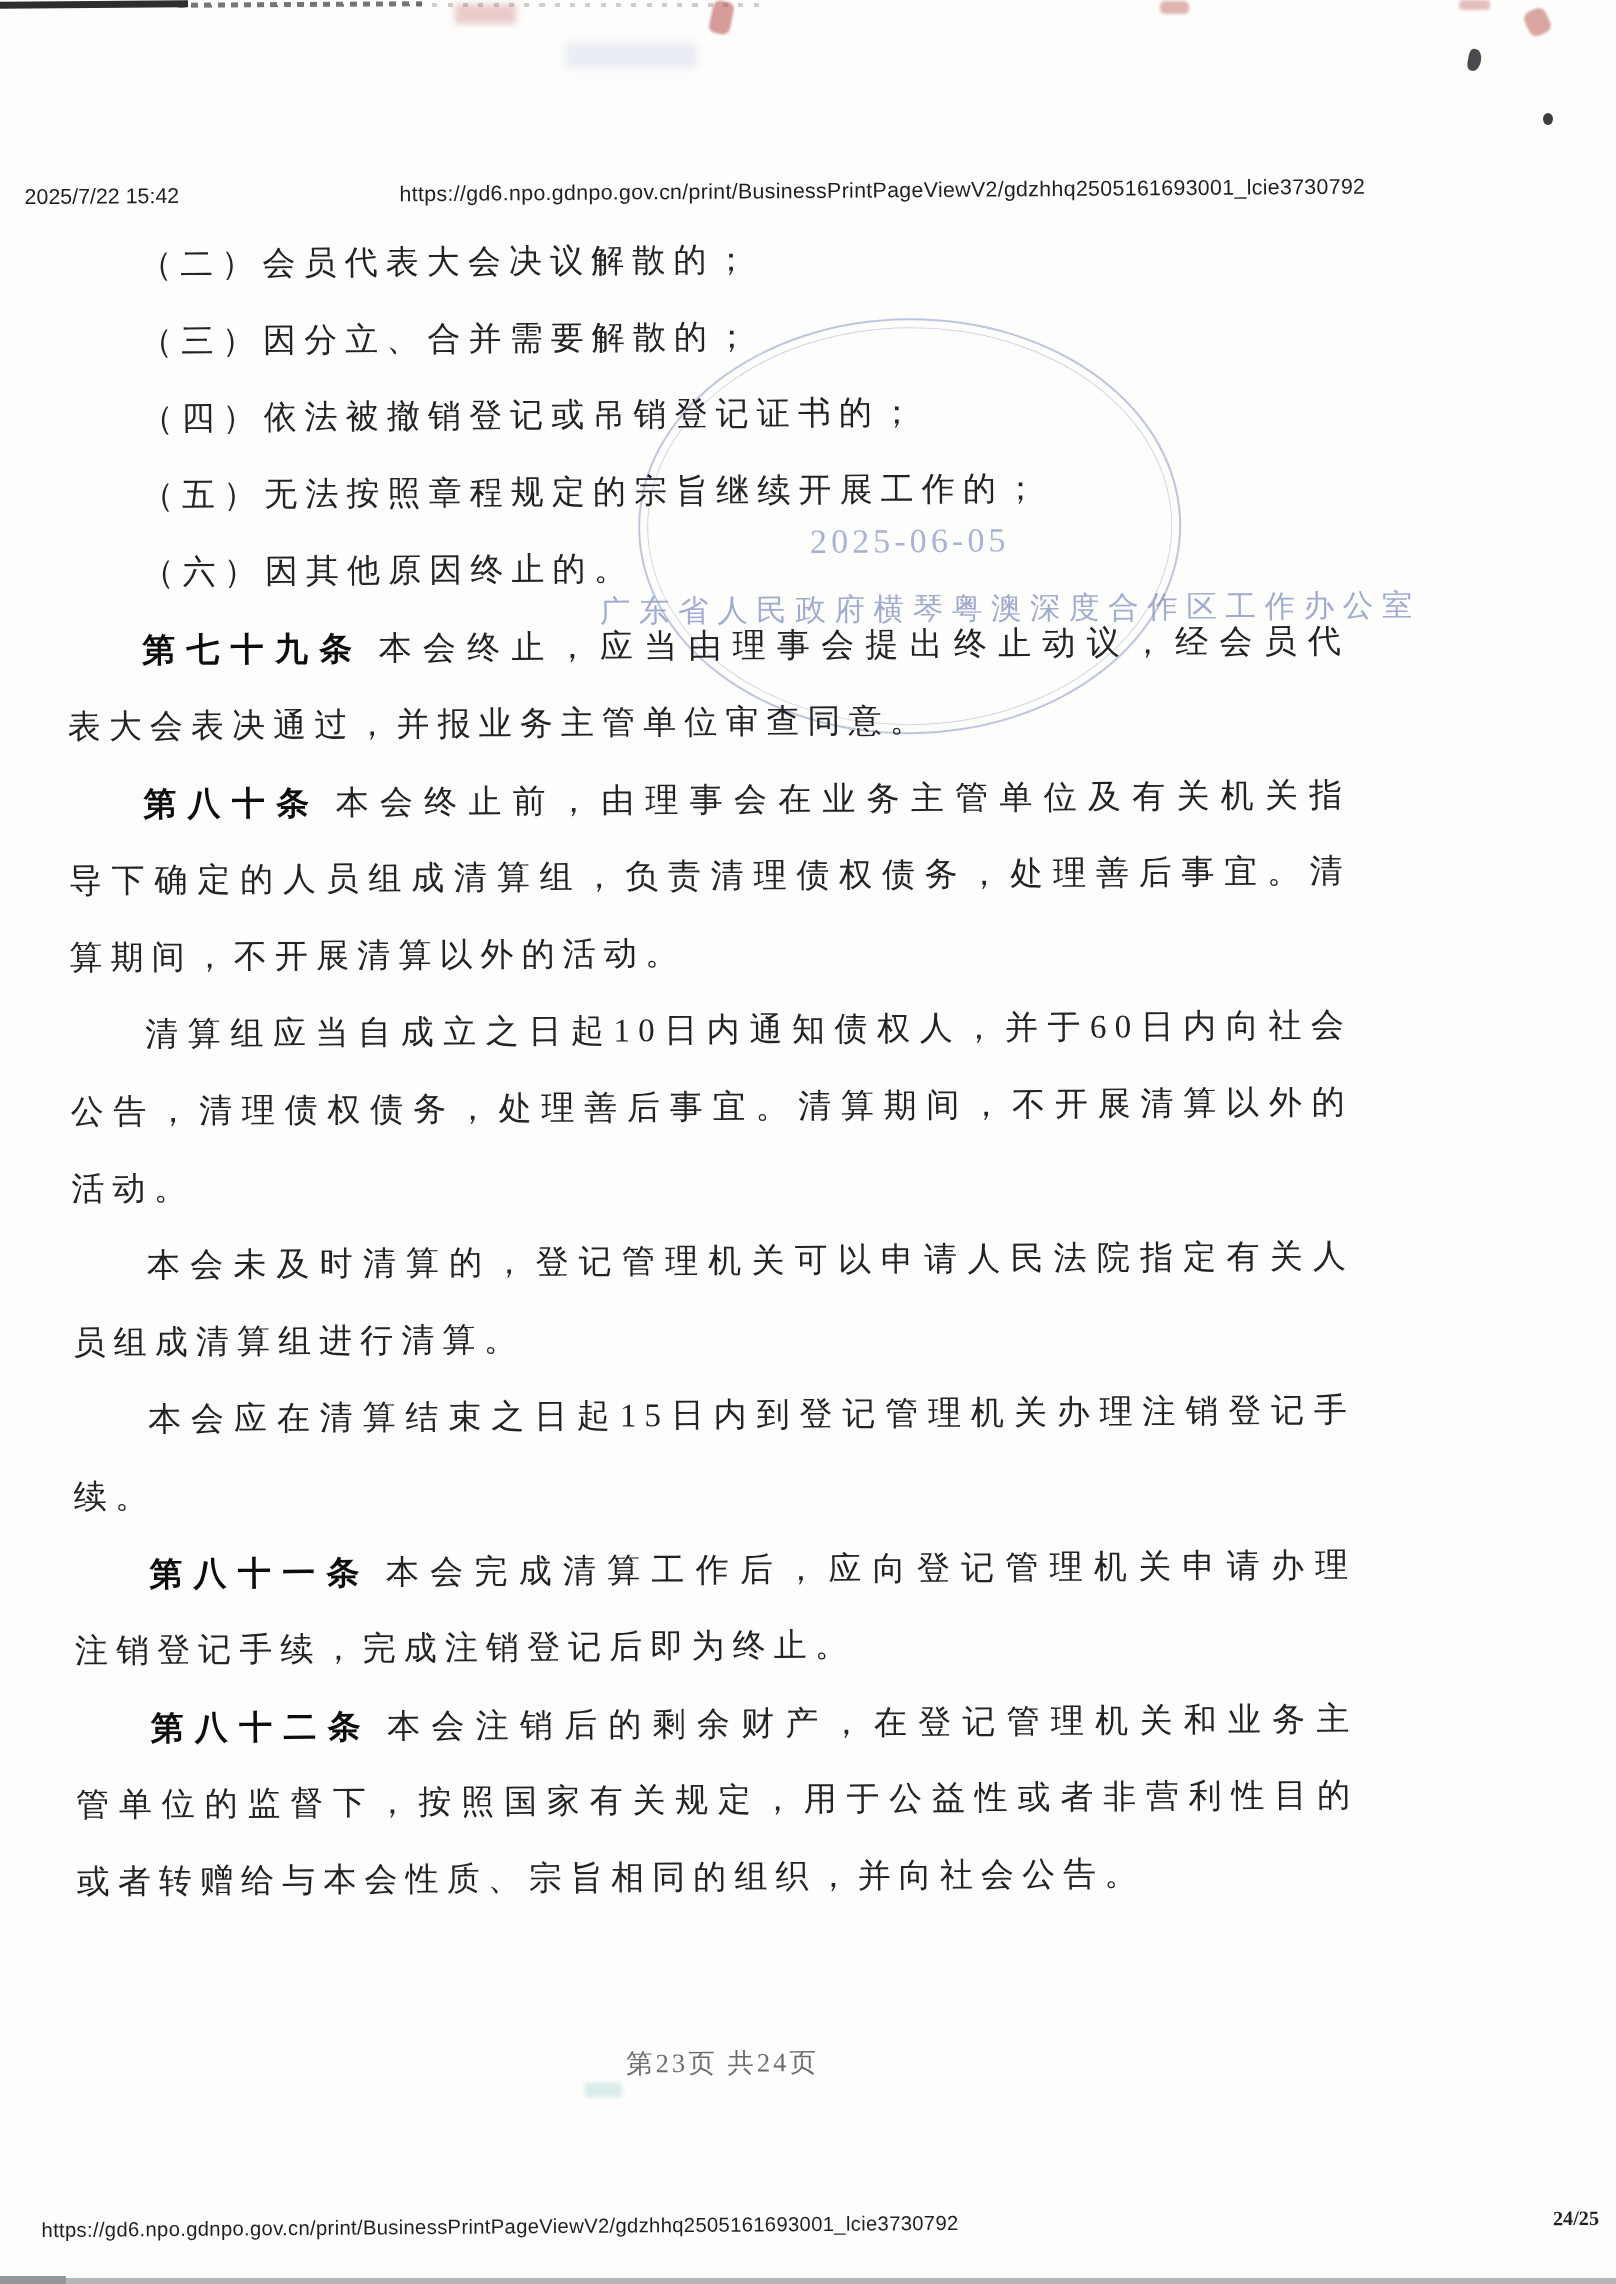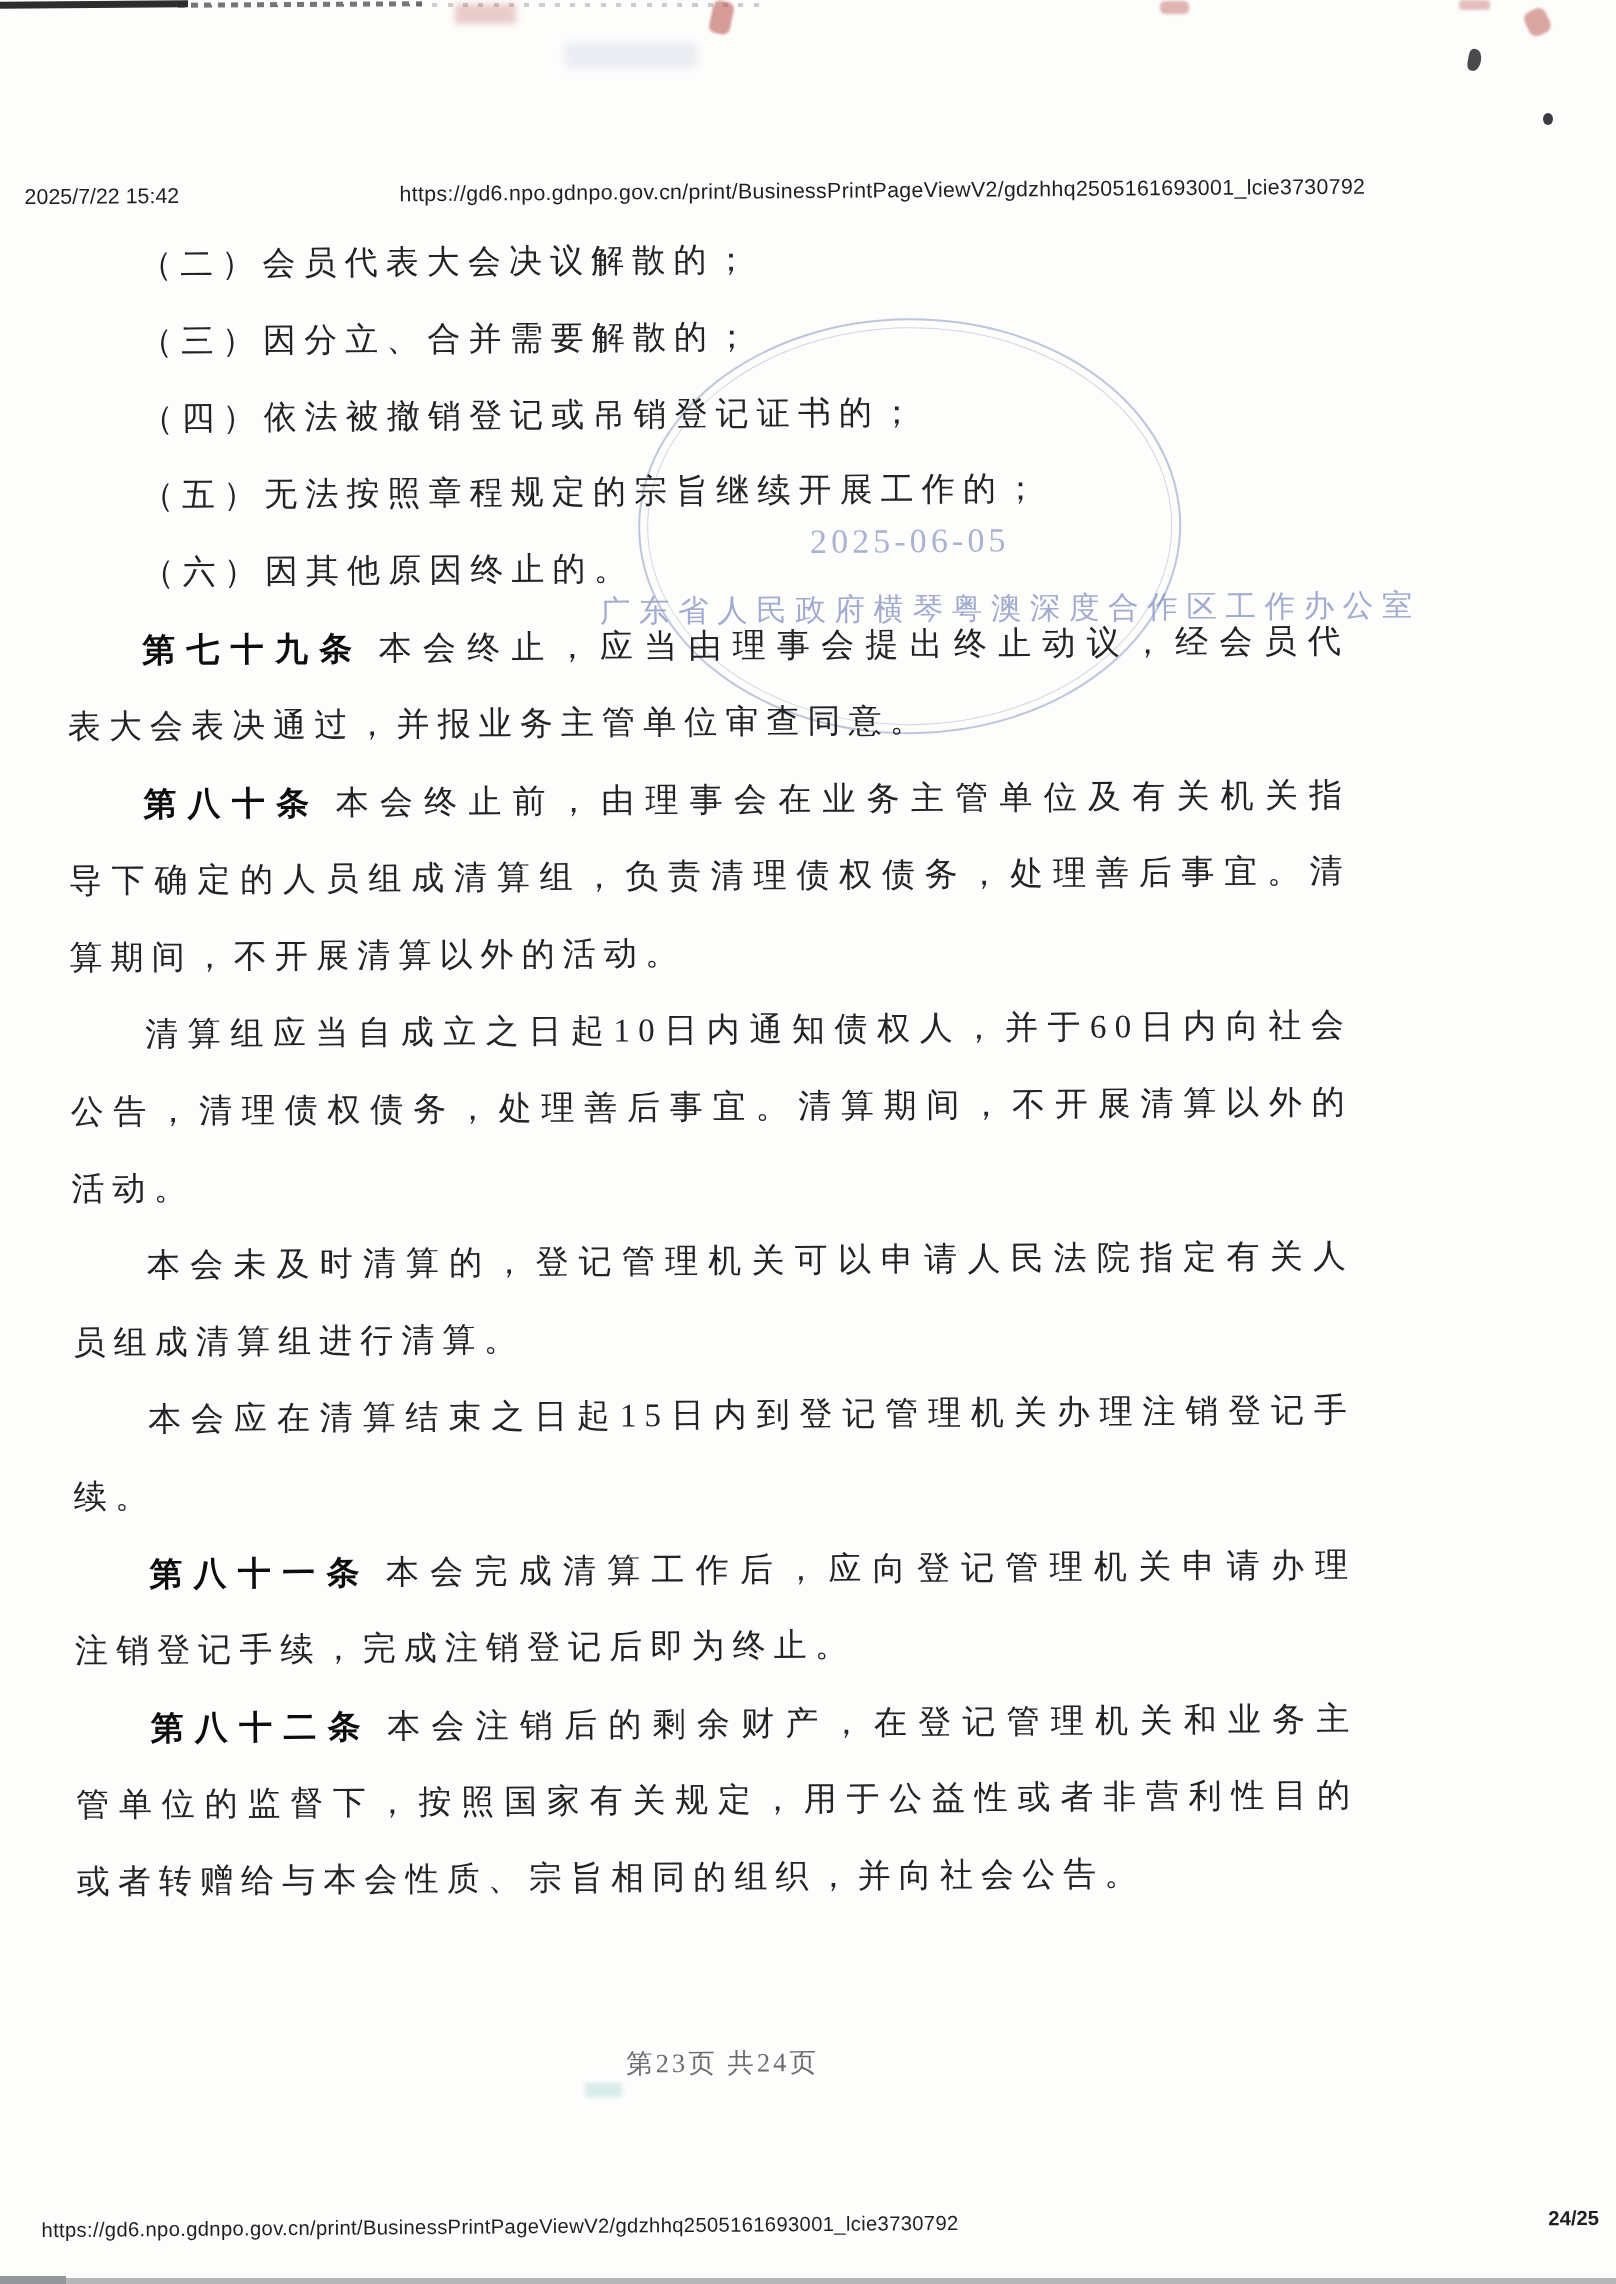--- a/index.html
+++ b/index.html
@@ -7,21 +7,21 @@
   .scan{position:absolute;inset:0;transform:rotate(-0.45deg);transform-origin:50% 50%;}
 
   
   .hdr{position:absolute;top:179px;left:0;width:100%;height:30.5px;
        font-family:"Liberation Sans","DejaVu Sans",sans-serif;font-size:21.4px;color:#1f1f22;}
   .hdr .dt{position:absolute;left:32px;top:0;}
   .hdr .url{position:absolute;left:407px;top:0;letter-spacing:0.3px;}
   .ftr{position:absolute;top:2213px;left:0;width:100%;height:30.5px;
        font-family:"Liberation Sans","DejaVu Sans",sans-serif;font-size:20.3px;color:#1f1f22;}
   .ftr .url{position:absolute;left:33px;top:0;letter-spacing:0.3px;}
-  .ftr .pg{position:absolute;right:25.4px;top:0;font-weight:700;}
+  .ftr .pg{position:absolute;right:25.4px;top:0;font-weight:700;font-family:Liberation Serif, serif;}
 
   
   .content{position:absolute;left:71px;top:221px;width:1282px;
            font-family:"Liberation Serif","DejaVu Serif",serif;
            font-size:33px;color:#232327;letter-spacing:8.1px;}
   .line{height:77px;line-height:77px;text-align:left;white-space:nowrap;}
   .line.i{text-indent:75px;}
   .line.j{text-align:justify;text-align-last:justify;white-space:normal;}
   .art{font-family:"Liberation Sans","DejaVu Sans",sans-serif;font-weight:700;color:#0d0d0f;
        letter-spacing:8.1px;margin-right:15.3px;}

